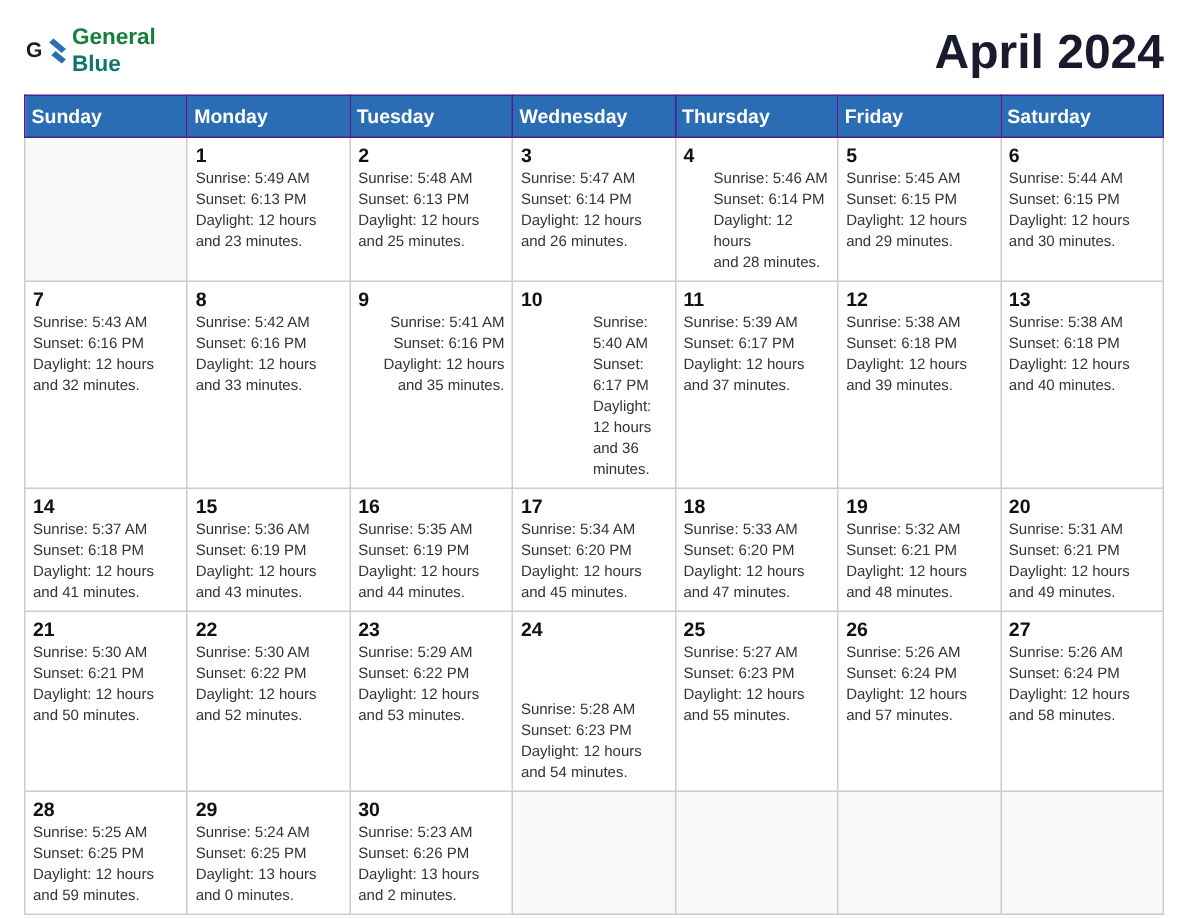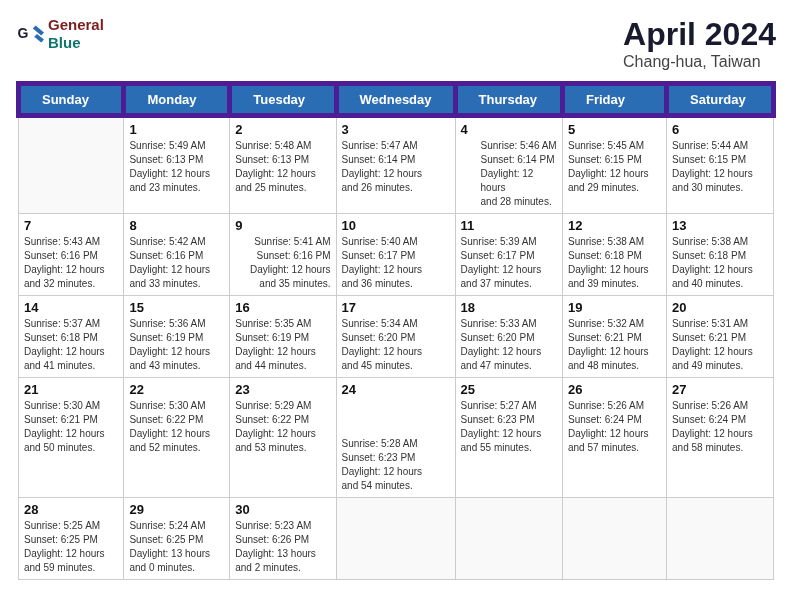--- a/index.html
+++ b/index.html
@@ -21,21 +21,21 @@
       align-items: center;
       gap: 4px;
     }
     .logo-text {
       font-size: 15px;
       font-weight: bold;
       color: #1a1a2e;
       line-height: 1.2;
     }
     .logo-text span {
-      color: #7f1d1d;
+      color: #15803d;
     }
     .logo-icon {
       width: 28px;
       height: 28px;
     }
     .title-area {
     }
     .calendar-title {
       font-size: 32px;
       font-weight: bold;
@@ -48,23 +48,23 @@
     table {
       width: 100%;
       border-collapse: collapse;
       border: 1px solid #ccc;
     }
     thead tr th {
       background-color: #2a6db5;
       color: #fff;
       font-size: 13px;
       font-weight: bold;
-      padding: 6px 21px;
+      padding: 6px 4px;
       text-align: left;
-      border: 5px solid #4c1d95;
+      border: 1px solid #4c1d95;
     }
     tbody tr td {
       border: 1px solid #ccc;
       vertical-align: top;
       padding: 4px 5px;
       width: calc(100% / 7);
       font-size: 10.5px;
       color: #333;
       height: 80px;
     }
@@ -93,21 +93,20 @@
       <polygon points="28,8 40,18 36,22 24,12" fill="#2a6db5"></polygon>
       <polygon points="30,20 40,28 36,32 26,24" fill="#2a6db5"></polygon>
     </svg>
     <div class="logo-text">
       <div><span>General</span></div>
       <div><span style="color:#0f766e">Blue</span></div>
     </div>
   </div>
   <div class="title-area">
     <div class="calendar-title">April 2024</div>
-    <div class="calendar-subtitle">Chang-hua, Taiwan</div>
   </div>
 </div>
 
 <table>
   <thead>
     <tr id="weekday-header">
     <th>Sunday</th>
         <th>Monday</th>
         <th>Tuesday</th>
         <th>Wednesday</th>
@@ -179,21 +178,21 @@
         </td>
         <td>
           <div class="day-number">9</div>
           <div class="day-info" style="white-space: pre-line; text-align: right;">Sunrise: 5:41 AM
 Sunset: 6:16 PM
 Daylight: 12 hours
 and 35 minutes.</div>
         </td>
         <td>
           <div class="day-number">10</div>
-          <div class="day-info" style="white-space: pre-line;">Sunrise: 5:40 AM
+          <div class="day-info" style="white-space: pre-line; margin-left: 48px;">Sunrise: 5:40 AM
 Sunset: 6:17 PM
 Daylight: 12 hours
 and 36 minutes.</div>
         </td>
         <td>
           <div class="day-number">11</div>
           <div class="day-info" style="white-space: pre-line;">Sunrise: 5:39 AM
 Sunset: 6:17 PM
 Daylight: 12 hours
 and 37 minutes.</div>

